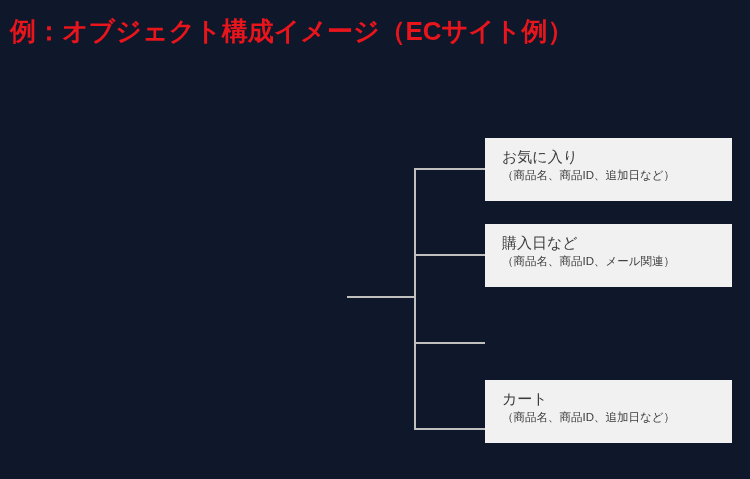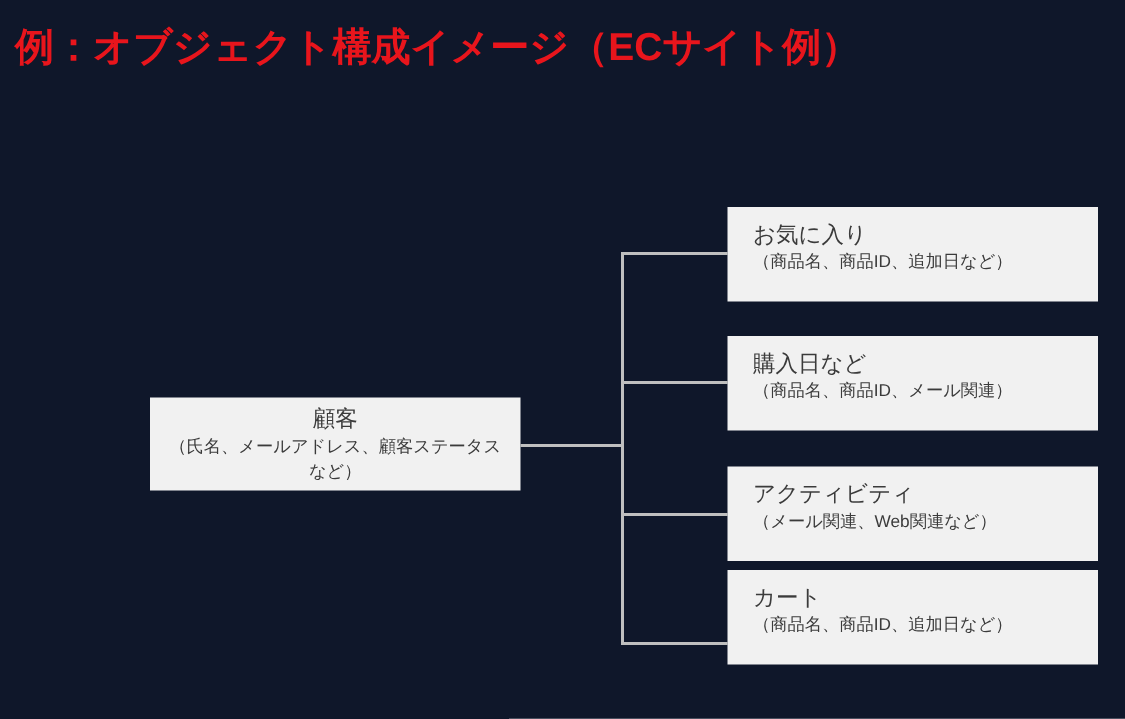--- a/index.html
+++ b/index.html
@@ -95,47 +95,39 @@
   #branch-2 { top: 342px; }
   #branch-3 { top: 428px; }
 </style>
 </head>
 <body>
 
 <div id="slide">
 
   <div id="slide-title">例：オブジェクト構成イメージ（ECサイト例）</div>
 
-  <div id="root-box" class="node-box">
-    <div class="node-title">顧客</div>
-    <div class="node-sub">（氏名、メールアドレス、顧客ステータス など）</div>
-  </div>
 
   <div id="stem" class="conn conn-h"></div>
 
   <div id="trunk" class="conn conn-v"></div>
 
   <div id="branch-0" class="conn conn-h branch"></div>
   <div id="branch-1" class="conn conn-h branch"></div>
   <div id="branch-2" class="conn conn-h branch"></div>
   <div id="branch-3" class="conn conn-h branch"></div>
 
   <div id="child-box-0" class="node-box child-box">
     <div class="node-title">お気に入り</div>
     <div class="node-sub">（商品名、商品ID、追加日など）</div>
   </div>
 
   <div id="child-box-1" class="node-box child-box">
     <div class="node-title">購入日など</div>
     <div class="node-sub">（商品名、商品ID、メール関連）</div>
   </div>
 
-  <div id="child-box-2" class="node-box child-box">
-    <div class="node-title">アクティビティ</div>
-    <div class="node-sub">（メール関連、Web関連など）</div>
-  </div>
 
   <div id="child-box-3" class="node-box child-box">
     <div class="node-title">カート</div>
     <div class="node-sub">（商品名、商品ID、追加日など）</div>
   </div>
 
 </div>
 
 </body></html>

